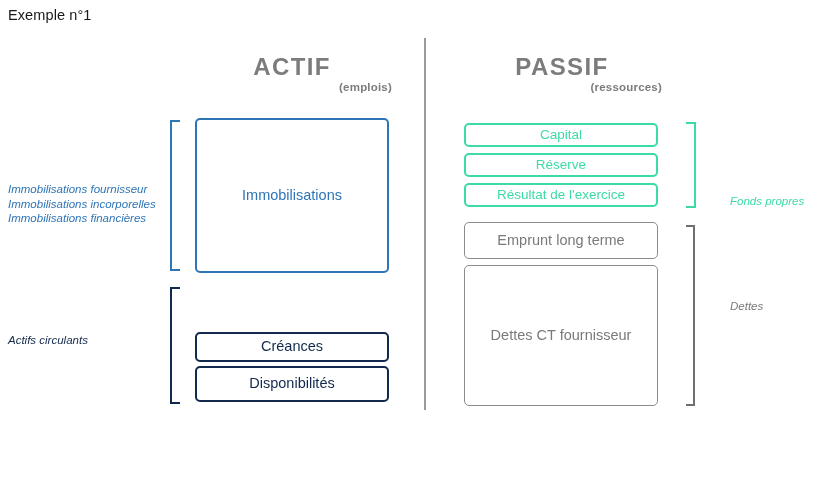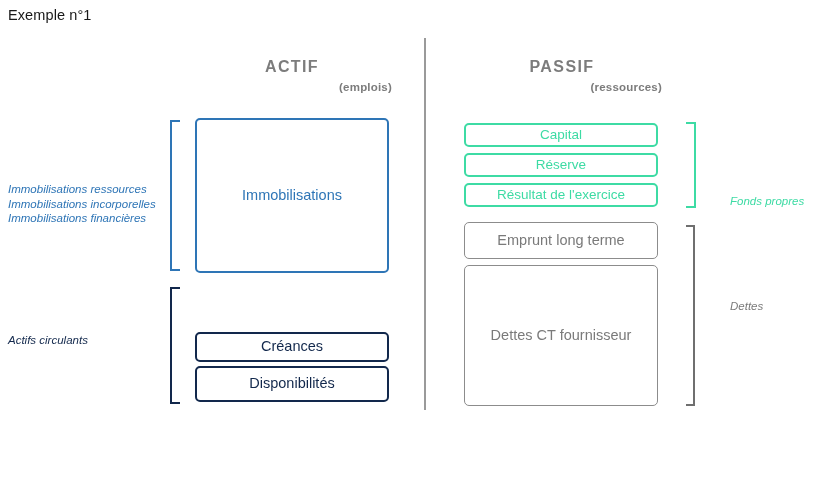--- a/index.html
+++ b/index.html
@@ -30,21 +30,21 @@
     white-space: nowrap;
   }
 
   
   .col-head {
     position: absolute;
     text-align: center;
     color: #7c7c7c;
   }
   .col-head .main {
-    font-size: 16px;
+    font-size: 24px;
     font-weight: bold;
     letter-spacing: 1.4px;
     line-height: 24px;
     display: block;
     text-align: center;
   }
   .col-head .sub {
     font-size: 11.5px;
     font-weight: bold;
     letter-spacing: 0.2px;
@@ -193,21 +193,21 @@
   <div class="box blue" id="box-immobilisations">
     <span>Immobilisations</span>
   </div>
   <div class="box navy" id="box-creances">
     <span>Créances</span>
   </div>
   <div class="box navy" id="box-disponibilites">
     <span>Disponibilités</span>
   </div>
 
-  <div class="annot" id="annot-immob">Immobilisations ressources
+  <div class="annot" id="annot-immob">Immobilisations fournisseur
 Immobilisations incorporelles
 Immobilisations financières</div>
   <div class="annot" id="annot-circulants">Actifs circulants</div>
 
   <div class="box green" id="box-capital">
     <span>Capital</span>
   </div>
   <div class="box green" id="box-reserve">
     <span>Réserve</span>
   </div>

